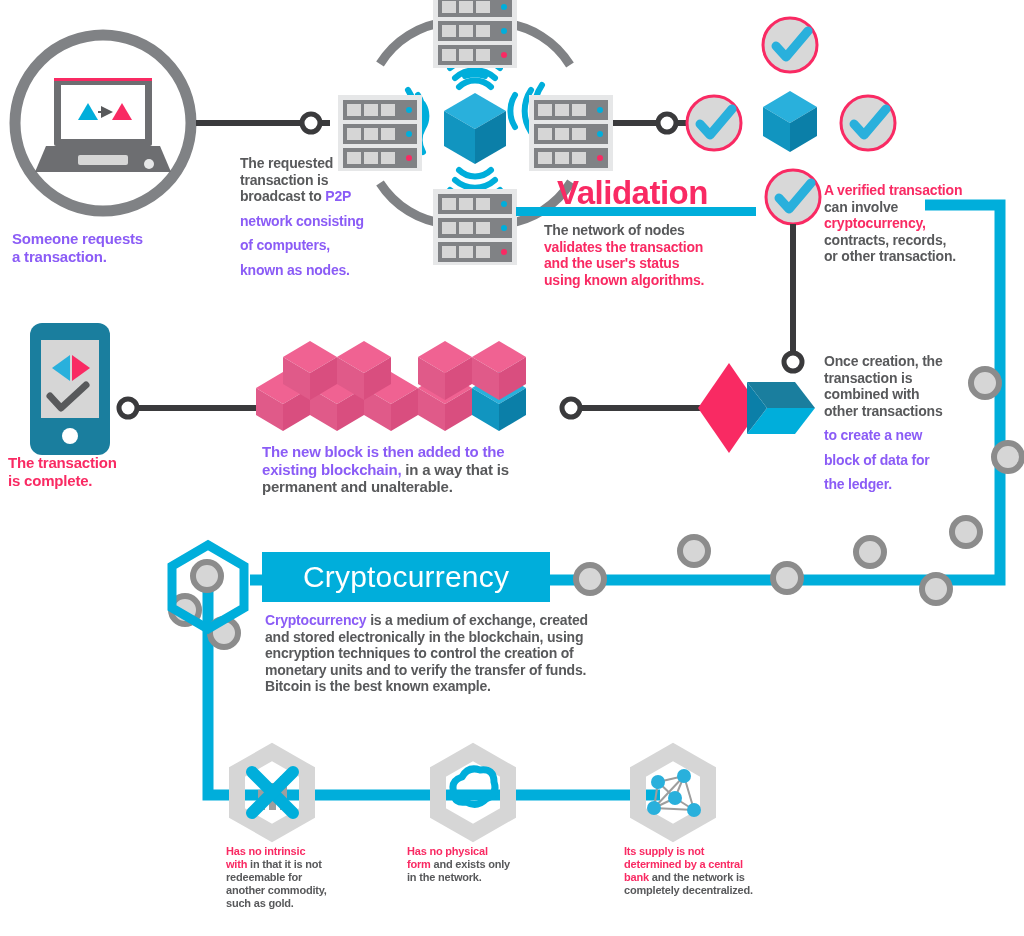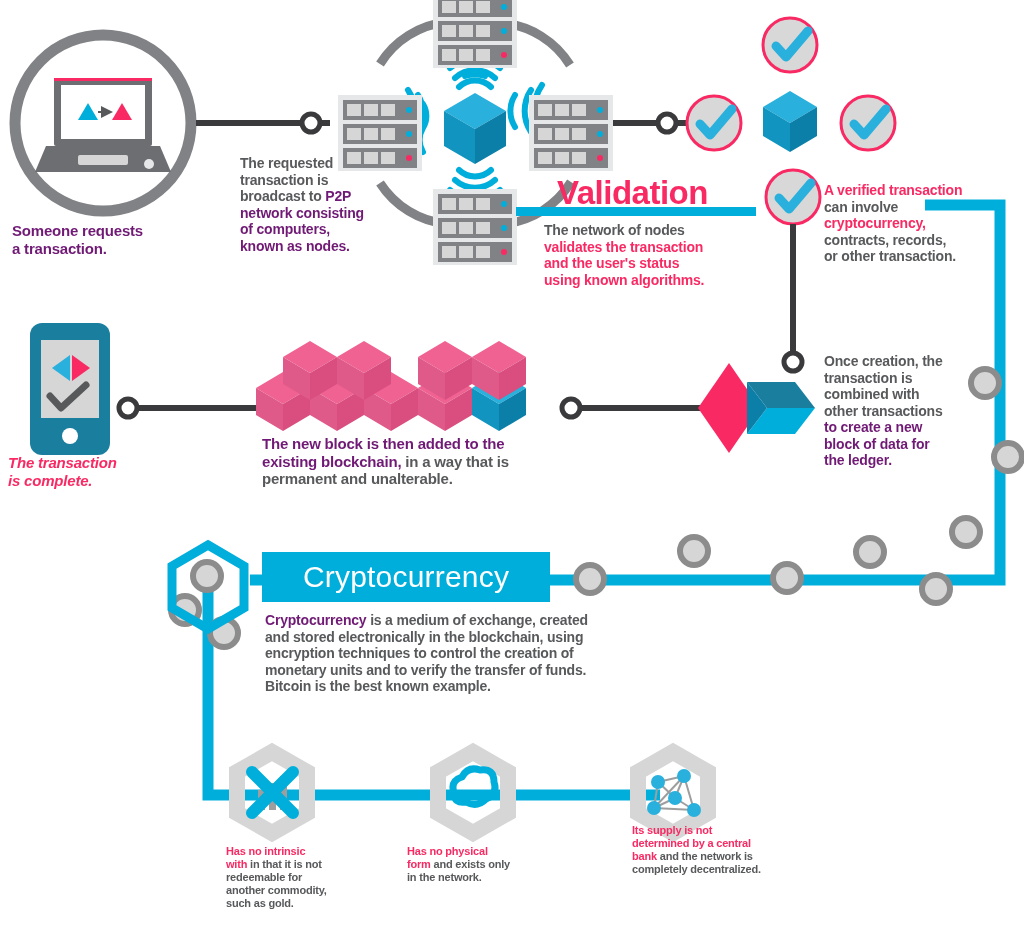--- a/index.html
+++ b/index.html
@@ -18,21 +18,21 @@
   }
   .abs { position: absolute; }
 
   
   .cap {
     position: absolute;
     font-weight: bold;
     line-height: 1.18;
     letter-spacing: -0.2px;
   }
-  .cyan  { color: #701a75; }
+  .cyan  { color: #8b5cf6; margin-top: 8px; }
   .pink  { color: #F92A63; }
   .grey  { color: #58595B; }
 
   .t-sm   { font-size: 11px; }
   .t-md   { font-size: 14px; }
   .t-lg   { font-size: 15px; }
 
   .banner-title {
     position: absolute;
     font-size: 33px;
@@ -429,21 +429,21 @@
   </div>
 
   <div class="cap t-lg" style="left:262px; top:435px; width:340px;">
     <div class="cyan">The new block is then added to the</div>
     <div>
       <span class="cyan">existing blockchain,</span><span class="grey"> in a way that is</span>
     </div>
     <div class="grey">permanent and unalterable.</div>
   </div>
 
-  <div class="cap pink t-lg" style="left:8px; top:454px; width:180px;font-style:italic;">
+  <div class="cap pink t-lg" style="left:8px; top:454px; width:180px;">
     <div>The transaction</div>
     <div>is complete.</div>
   </div>
 
   <div class="banner-box" style="left:262px; top:552px; width:288px; height:50px;">
     <span>Cryptocurrency</span>
   </div>
 
   <div class="cap t-md" style="left:265px; top:612px; width:430px;">
     <div>
@@ -466,21 +466,21 @@
   </div>
 
   <div class="cap t-sm" style="left:407px; top:845px; width:190px;">
     <div class="pink">Has no physical</div>
     <div>
       <span class="pink">form</span><span class="grey"> and exists only</span>
     </div>
     <div class="grey">in the network.</div>
   </div>
 
-  <div class="cap t-sm" style="left:624px; top:824px; width:230px;margin-left:8px;">
+  <div class="cap t-sm" style="left:624px; top:845px; width:230px;">
     <div class="pink">Its supply is not</div>
     <div class="pink">determined by a central</div>
     <div>
       <span class="pink">bank</span><span class="grey"> and the network is</span>
     </div>
     <div class="grey">completely decentralized.</div>
   </div>
 
 </div>
 

